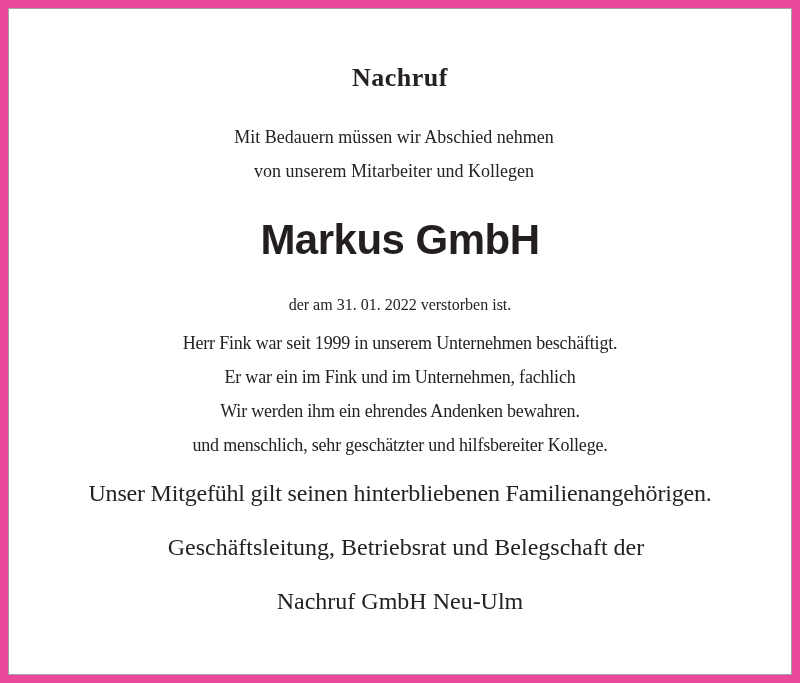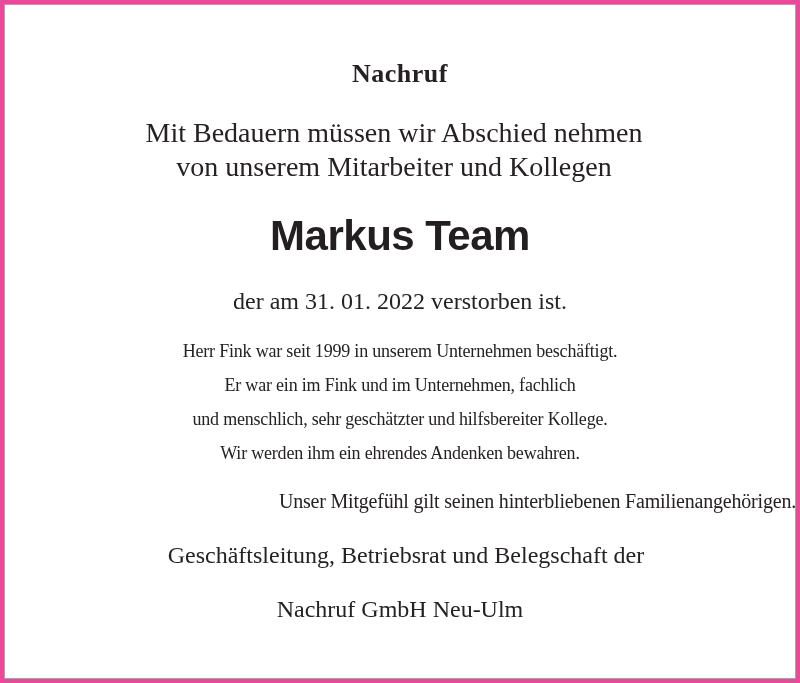--- a/index.html
+++ b/index.html
@@ -6,71 +6,70 @@
     margin: 0;
     padding: 0;
     background: #ffffff;
   }
   .page {
     position: relative;
     width: 800px;
     height: 683px;
     box-sizing: border-box;
     background: #ffffff;
-    border: 4px solid #ec4899;
+    border: 8px solid #ec4899;
     box-shadow: inset 0 0 0 1px rgba(90,90,90,0.55);
     overflow: hidden;
     font-family: "Liberation Serif", serif;
     color: #262122;
     text-align: center;
   }
   .content {
     box-sizing: border-box;
     width: 100%;
     height: 100%;
     padding-top: 56px;
   }
   .obit-title {
     font-size: 26px;
     line-height: 28px;
     font-weight: 700;
     letter-spacing: 0.5px;
     margin: 0 0 28px 0;
   }
   .intro {
-    font-size: 28px;
+    font-size: 18px;
     line-height: 34px;
     margin: 0 12px 30px 0;
   }
   .deceased-name {
     font-family: "Liberation Sans", sans-serif;
     font-weight: 700;
     font-size: 42px;
     line-height: 44px;
     letter-spacing: -0.5px;
     color: #231f20;
     margin: 0 0 26px 0;
   }
   .death-line {
-    font-size: 24px;
+    font-size: 16px;
     line-height: 34px;
-    margin: 0 0 16px 0;
+    margin: 0 0 4px 0;
   }
   .body-text {
     font-size: 18px;
     line-height: 34px;
     letter-spacing: -0.2px;
     margin: 0 0 14px 0;
   }
   .condolence {
-    font-size: 20px;
+    font-size: 24px;
     line-height: 34px;
     letter-spacing: -0.2px;
     margin: 0 0 20px 0;
-    text-align: right;
   }
   .signature {
     font-size: 24px;
     line-height: 34px;
     margin: 0 0 20px 12px;
   }
   .company {
     font-size: 24px;
     line-height: 34px;
     margin: 0;
@@ -82,29 +81,29 @@
 <div class="page">
   <div class="content">
 
     <div class="obit-title">Nachruf</div>
 
     <div class="intro">
       <div>Mit Bedauern müssen wir Abschied nehmen</div>
       <div>von unserem Mitarbeiter und Kollegen</div>
     </div>
 
-    <div class="deceased-name">Markus Team</div>
+    <div class="deceased-name">Markus GmbH</div>
 
     <div class="death-line">der am 31. 01. 2022 verstorben ist.</div>
 
     <div class="body-text">
       <div>Herr Fink war seit 1999 in unserem Unternehmen beschäftigt.</div>
       <div>Er war ein im Fink und im Unternehmen, fachlich</div>
+      <div>Wir werden ihm ein ehrendes Andenken bewahren.</div>
       <div>und menschlich, sehr geschätzter und hilfsbereiter Kollege.</div>
-      <div>Wir werden ihm ein ehrendes Andenken bewahren.</div>
     </div>
 
     <div class="condolence">Unser Mitgefühl gilt seinen hinterbliebenen Familienangehörigen.</div>
 
     <div class="signature">Geschäftsleitung, Betriebsrat und Belegschaft der</div>
 
     <div class="company">Nachruf GmbH Neu-Ulm</div>
 
   </div>
 </div>

